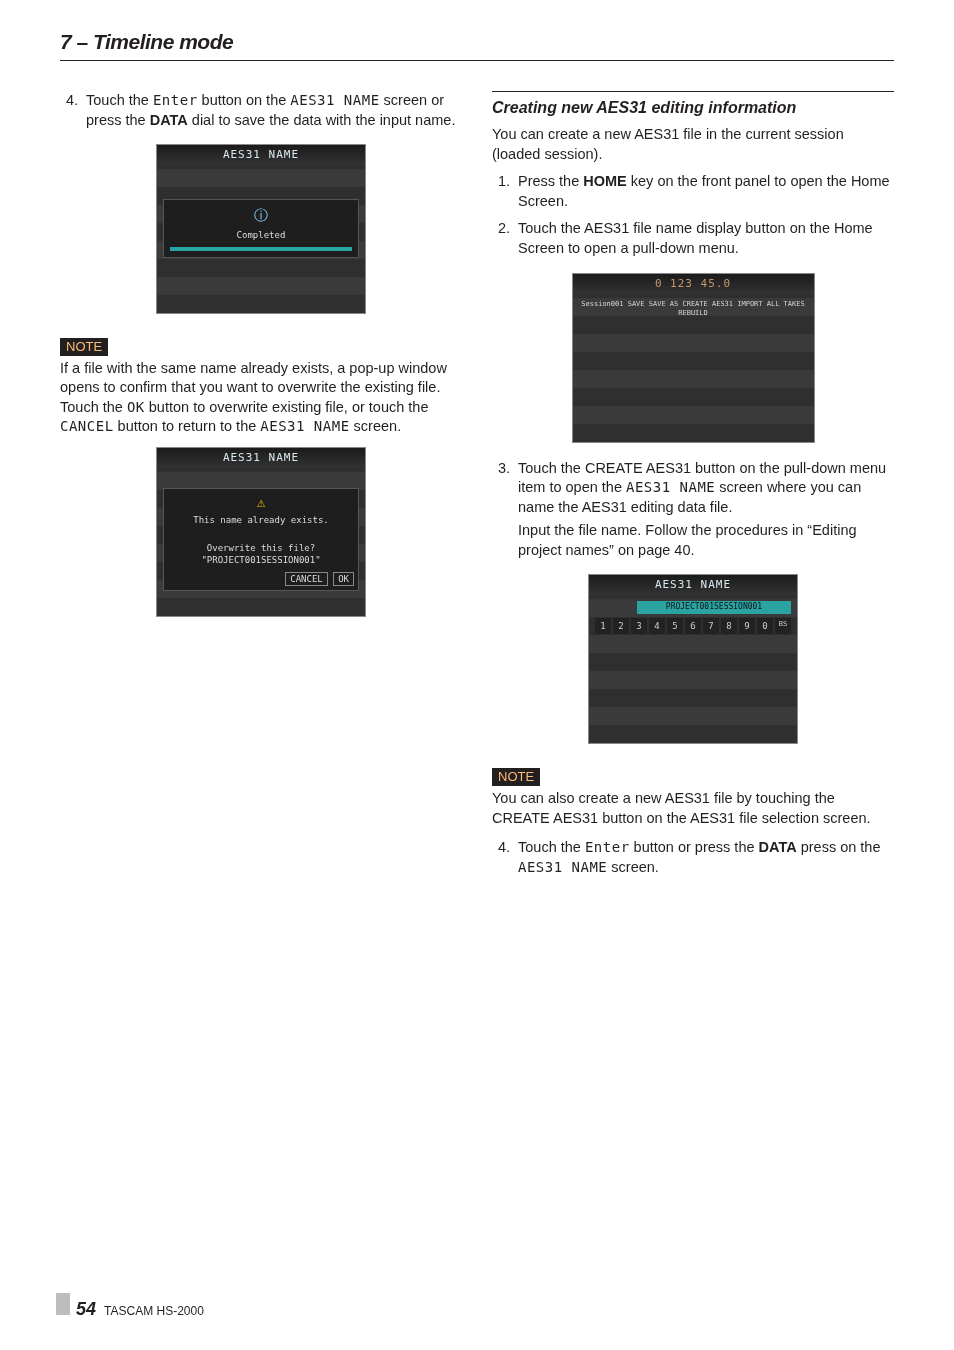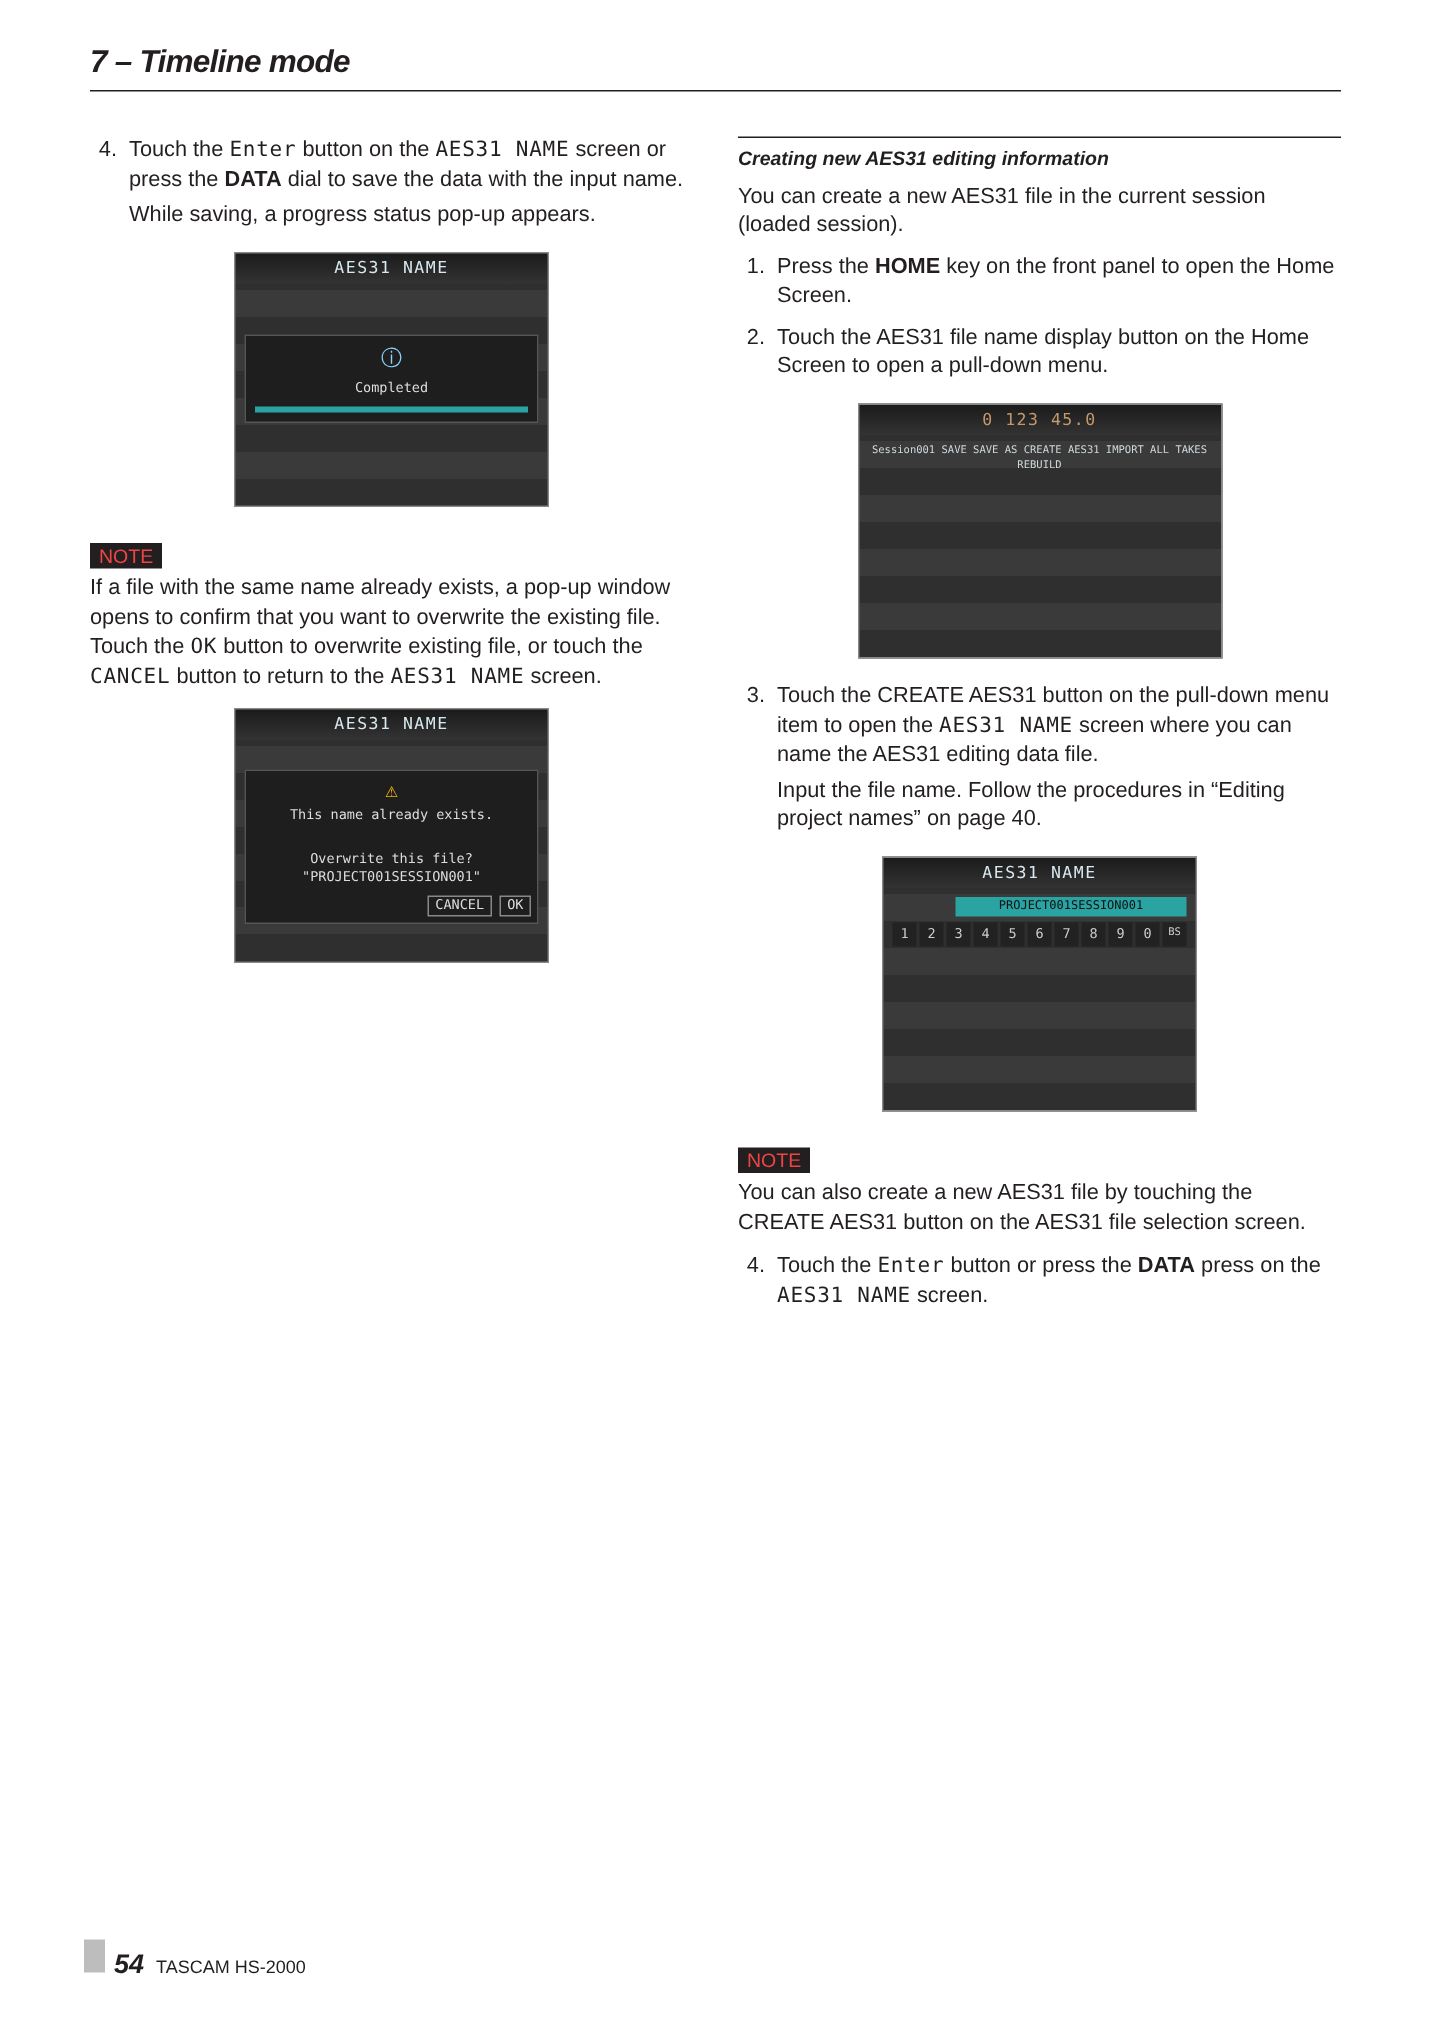--- a/index.html
+++ b/index.html
@@ -79,33 +79,33 @@
     background: repeating-linear-gradient(0deg,#2f2f2f 0,#2f2f2f 18px,#3a3a3a 18px,#3a3a3a 36px);
     color:#cfd8dc;
     font-family:"DejaVu Sans Mono",monospace;
     font-size:9px;
     padding:6px;
     text-align:center;
   }
   .note-label {
     display:inline-block;
     background:#231f20;
-    color:#ef4444;
+    color:#fdba74;
     font-size:13px;
     padding:0 6px;
     margin-top:8px;
   }
   .note-text { margin-top:2px; }
   .section-rule {
     border:none;
     border-top:1px solid #231f20;
     margin:0 0 6px 0;
   }
   .section-heading {
-    font-size:13px;
+    font-size:16px;
     font-weight:700;
     font-style: italic;
     color:#231f20;
     margin:0 0 8px 0;
     line-height:1.2;
   }
   .footer {
     position:absolute;
     left:56px; bottom:30px;
     display:flex;
@@ -137,21 +137,20 @@
   <div class="columns">
 
     <div class="col">
 
       <div class="step">
         <div class="num">4.</div>
         <div class="body">
           <p>
             <span>Touch the </span><span class="mono">Enter</span><span> button on the </span><span class="mono">AES31 NAME</span><span> screen or press the </span><span class="bold">DATA</span><span> dial to save the data with the input name.</span>
           </p>
-          <p>While saving, a progress status pop-up appears.</p>
         </div>
       </div>
 
       <div class="ui-img">
         <div class="placeholder" style="width:210px;height:170px;">
           <div class="titlebar">AES31 NAME</div>
           <div class="body">
             <div style="margin-top:28px;background:#1e1e1e;padding:6px;border:1px solid #555;">
               <div style="color:#8cd3ff;font-size:14px;">ⓘ</div>
               <div style="color:#ddd;margin-top:4px;">Completed</div>

